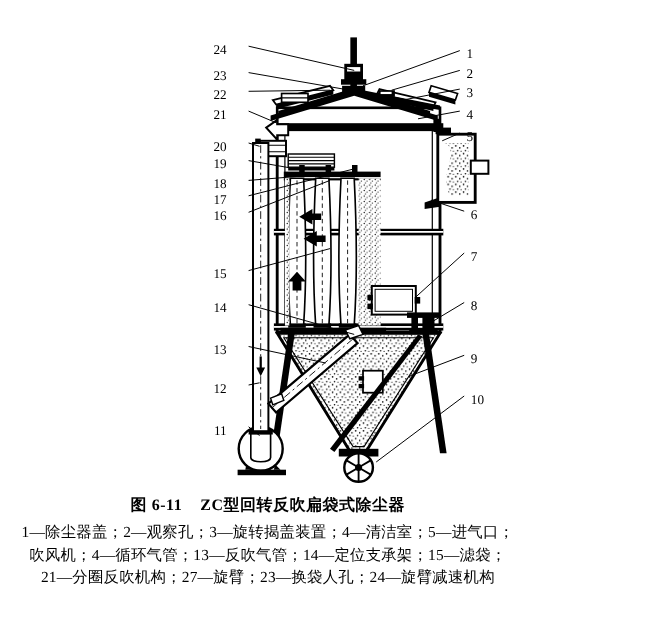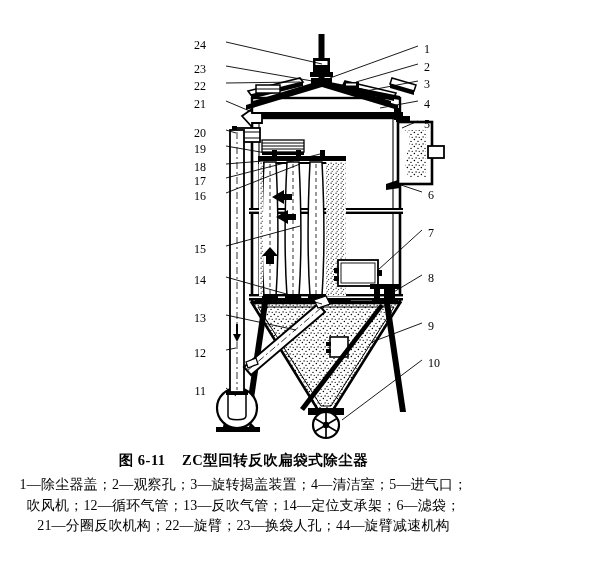--- a/index.html
+++ b/index.html
@@ -342,17 +342,17 @@
       <text class="callout-num" x="428" y="225" text-anchor="start">7</text>
       <text class="callout-num" x="428" y="270" text-anchor="start">8</text>
       <text class="callout-num" x="428" y="318" text-anchor="start">9</text>
       <text class="callout-num" x="428" y="355" text-anchor="start">10</text>
     </g>
   </svg>
 
   <div class="caption-block">
     <div class="fig-title">图 6-11    ZC型回转反吹扁袋式除尘器</div>
     <div class="legend-line">1—除尘器盖；2—观察孔；3—旋转揭盖装置；4—清洁室；5—进气口；</div>
-    <div class="legend-line">吹风机；12—循环气管；13—反吹气管；14—定位支承架；6—滤袋；</div>
-    <div class="legend-line">21—分圈反吹机构；22—旋臂；23—换袋人孔；44—旋臂减速机构</div>
+    <div class="legend-line">吹风机；4—循环气管；13—反吹气管；14—定位支承架；15—滤袋；</div>
+    <div class="legend-line">21—分圈反吹机构；27—旋臂；23—换袋人孔；24—旋臂减速机构</div>
   </div>
 
 </div>
 
 </body></html>

